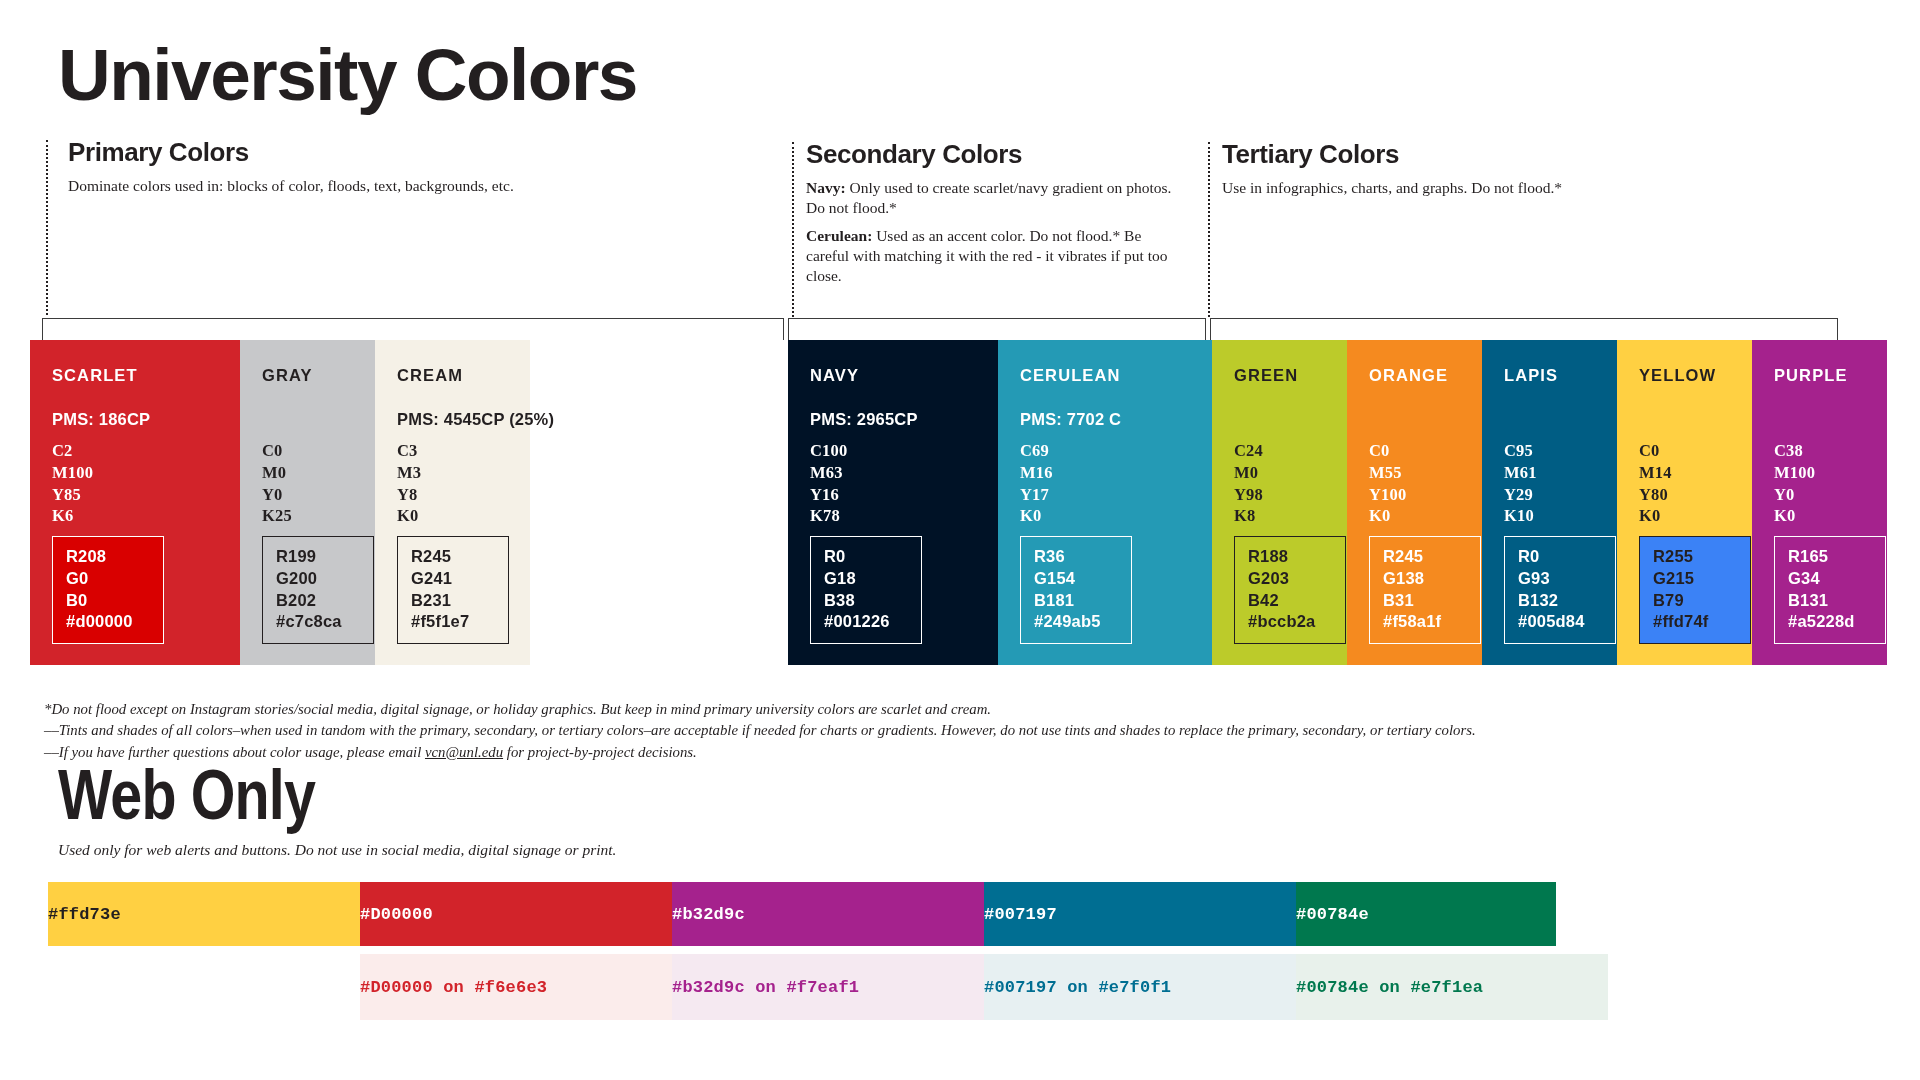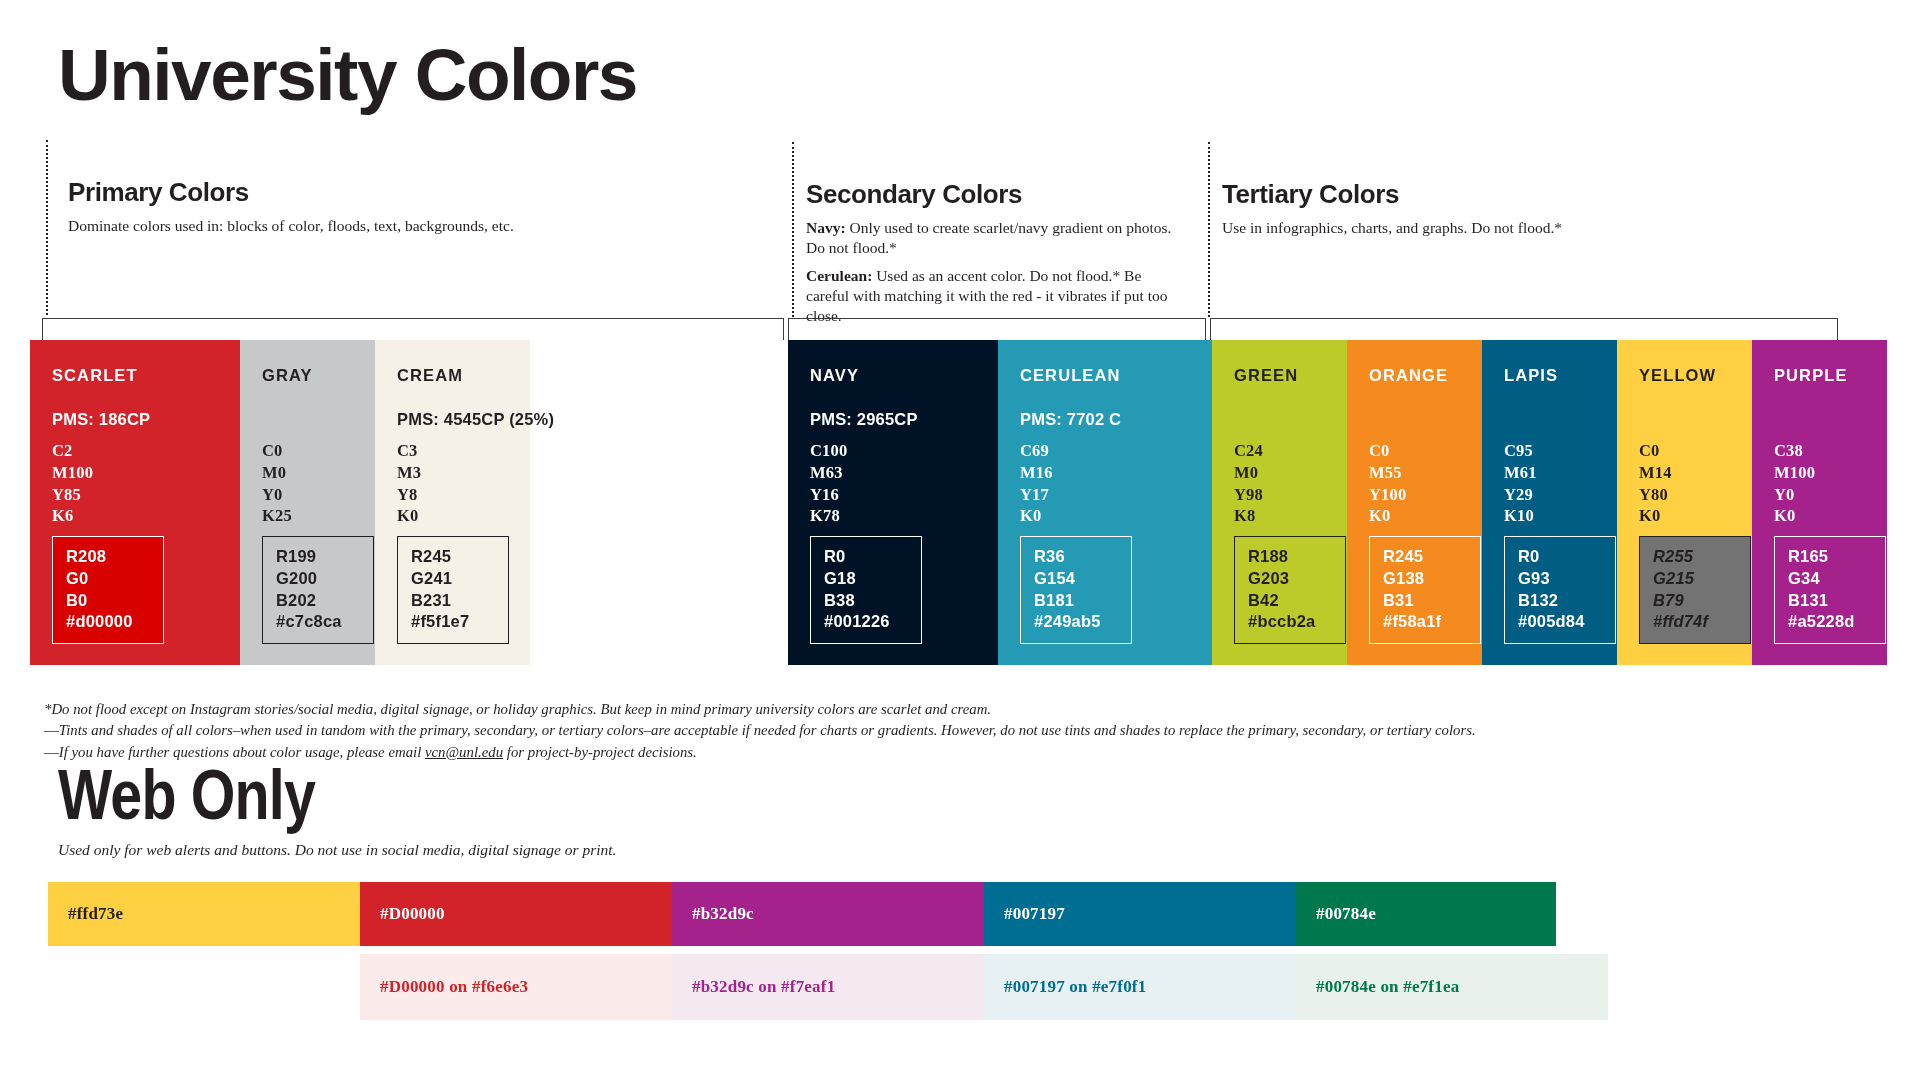--- a/index.html
+++ b/index.html
@@ -29,21 +29,21 @@
     position:absolute; left:58px; top:841px;
     font-family:"Liberation Serif", serif; font-style:italic;
     font-size:15.5px; color:#231f20;
   }
 
   
   .cat { position:absolute; }
   .cat .cat-title{
     font-family:"Liberation Sans", sans-serif; font-weight:bold;
     font-size:26px; color:#231f20; letter-spacing:-0.4px;
-    line-height:1.15; margin-bottom:8px;margin-top:40px;
+    line-height:1.15; margin-bottom:8px;
   }
   .cat .cat-desc{
     font-family:"Liberation Serif", serif;
     font-size:15.5px; color:#231f20; line-height:1.30;
   }
   .cat .cat-desc b{ font-weight:bold; }
   .cat .cat-desc p{ margin-bottom:8px; }
 
   
   .dotted-rule{
@@ -89,22 +89,22 @@
     position:absolute; left:44px; top:699px;
     font-family:"Liberation Serif", serif; font-style:italic;
     font-size:14.8px; color:#231f20; line-height:1.45;
   }
   .notes a{ color:#231f20; }
 
   
   .webrow{ position:absolute; display:flex; }
   .webcell{
     display:flex; align-items:center;
-    font-family:Liberation Serif, serif; font-weight:bold;
-    font-size:17px; padding-left:20px; letter-spacing:0.2px;
+    font-family:Liberation Mono, monospace; font-weight:bold;
+    font-size:17px; letter-spacing:0.2px;
   }
 </style>
 </head>
 <body>
 
 <div class="page">
 
   <div class="main-title">University Colors</div>
 
   <div class="dotted-rule" style="left:46px; top:140px; height:175px;"></div>
@@ -262,21 +262,21 @@
         </div>
       </div>
       <div class="sw" style="width: 135px; background: rgb(255, 208, 66); color: rgb(35, 31, 32);">
         <div class="name">YELLOW</div>
         <div class="cmyk">
           <div>C0</div>
           <div>M14</div>
           <div>Y80</div>
           <div>K0</div>
         </div>
-        <div class="rgbbox" style="background: #737373; font-style: italic;">
+        <div class="rgbbox" style="background: #3b82f6;">
           <div>R255</div>
           <div>G215</div>
           <div>B79</div>
           <div>#ffd74f</div>
         </div>
       </div>
       <div class="sw" style="width: 135px; background: rgb(165, 34, 141); color: rgb(255, 255, 255);">
         <div class="name">PURPLE</div>
         <div class="cmyk">
           <div>C38</div>

